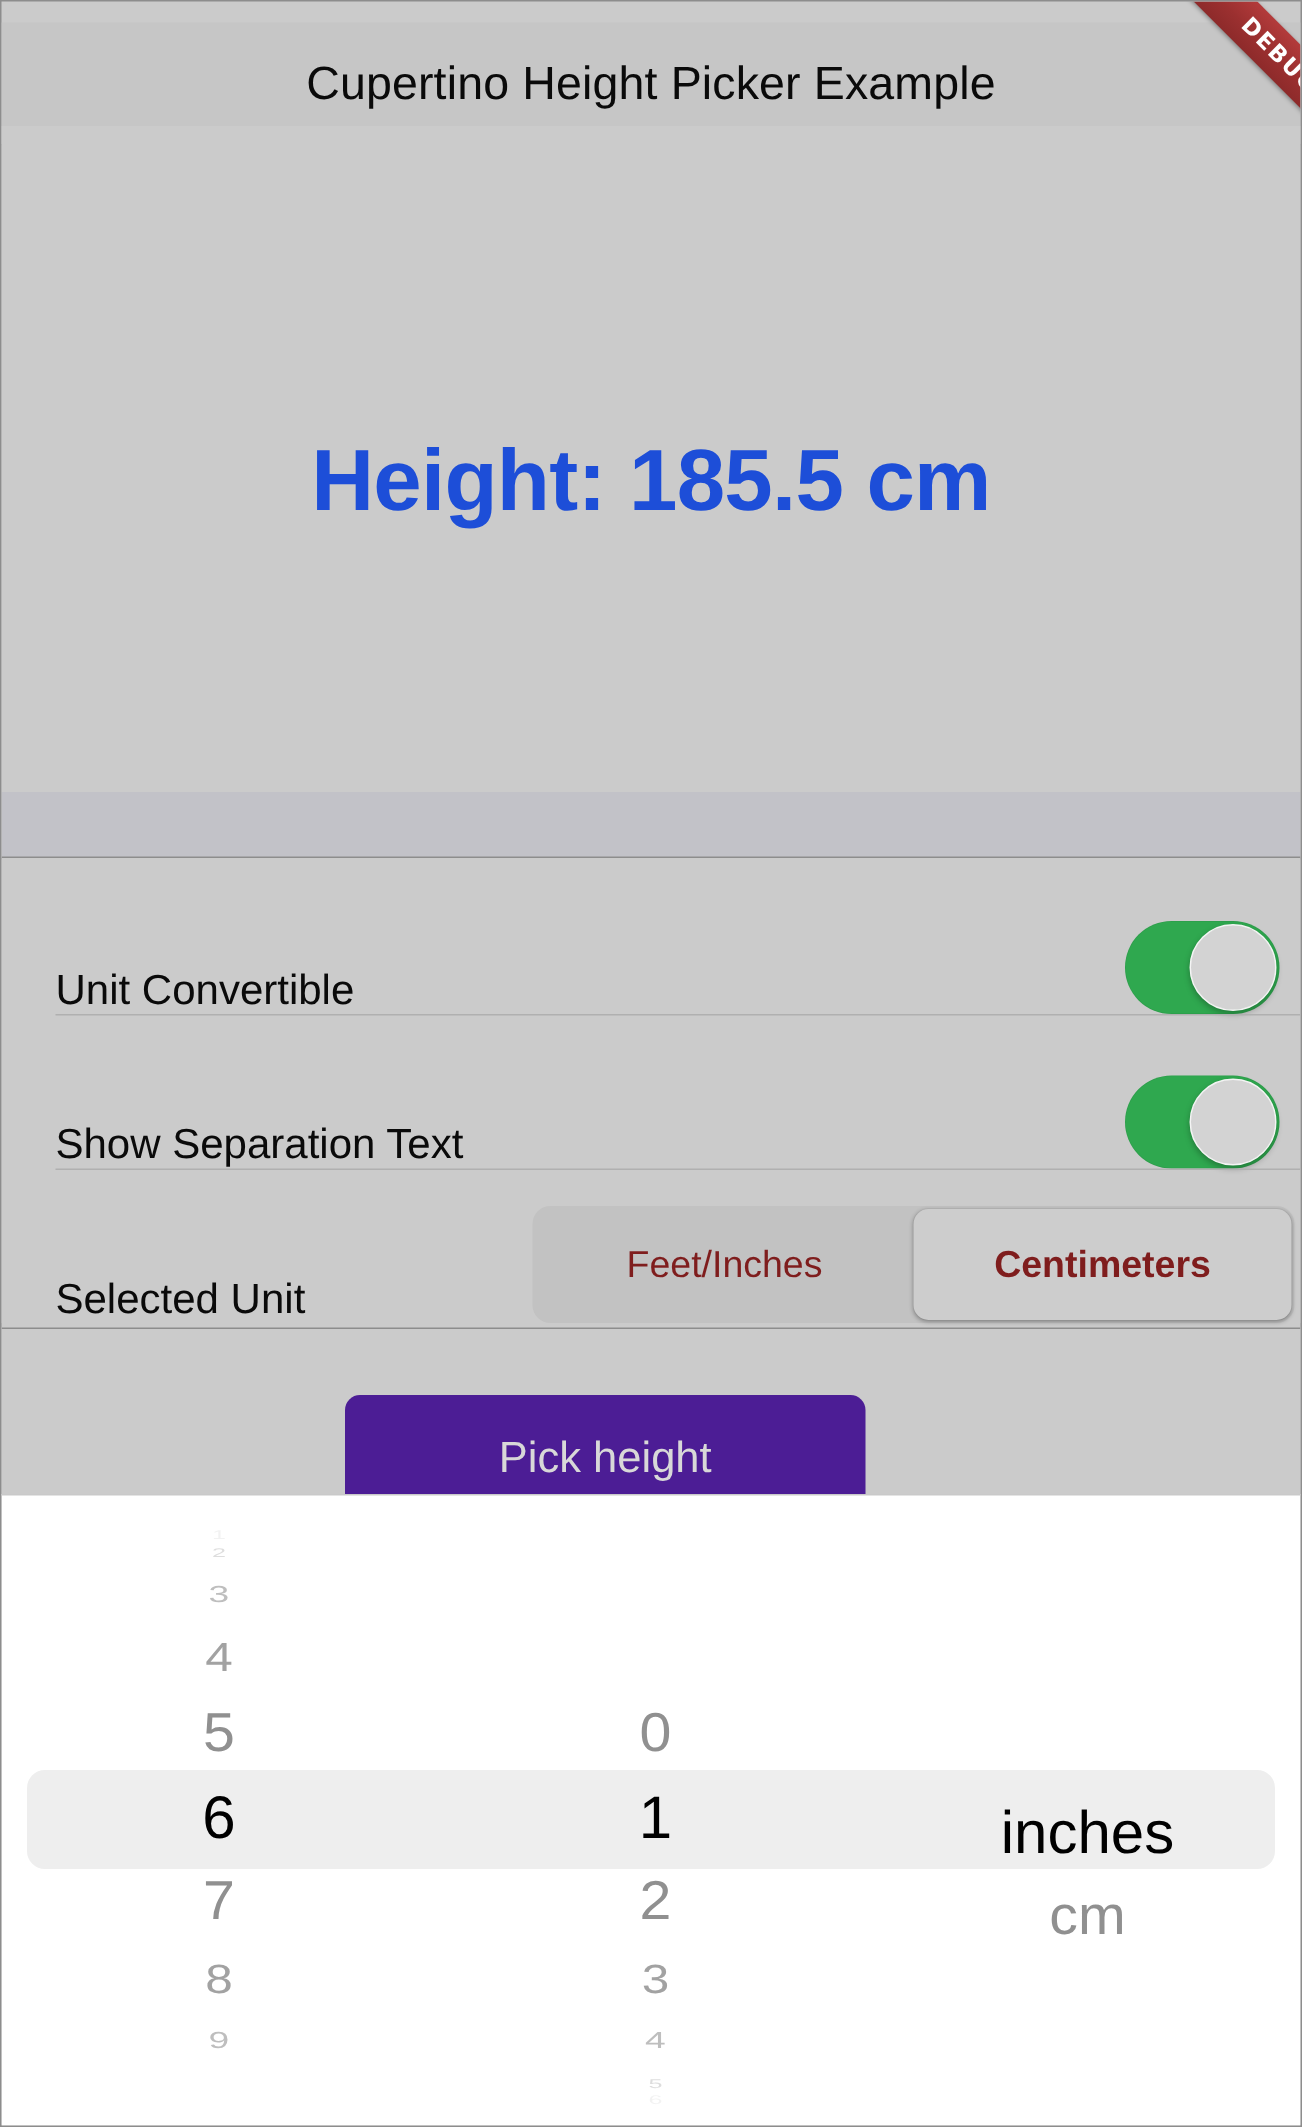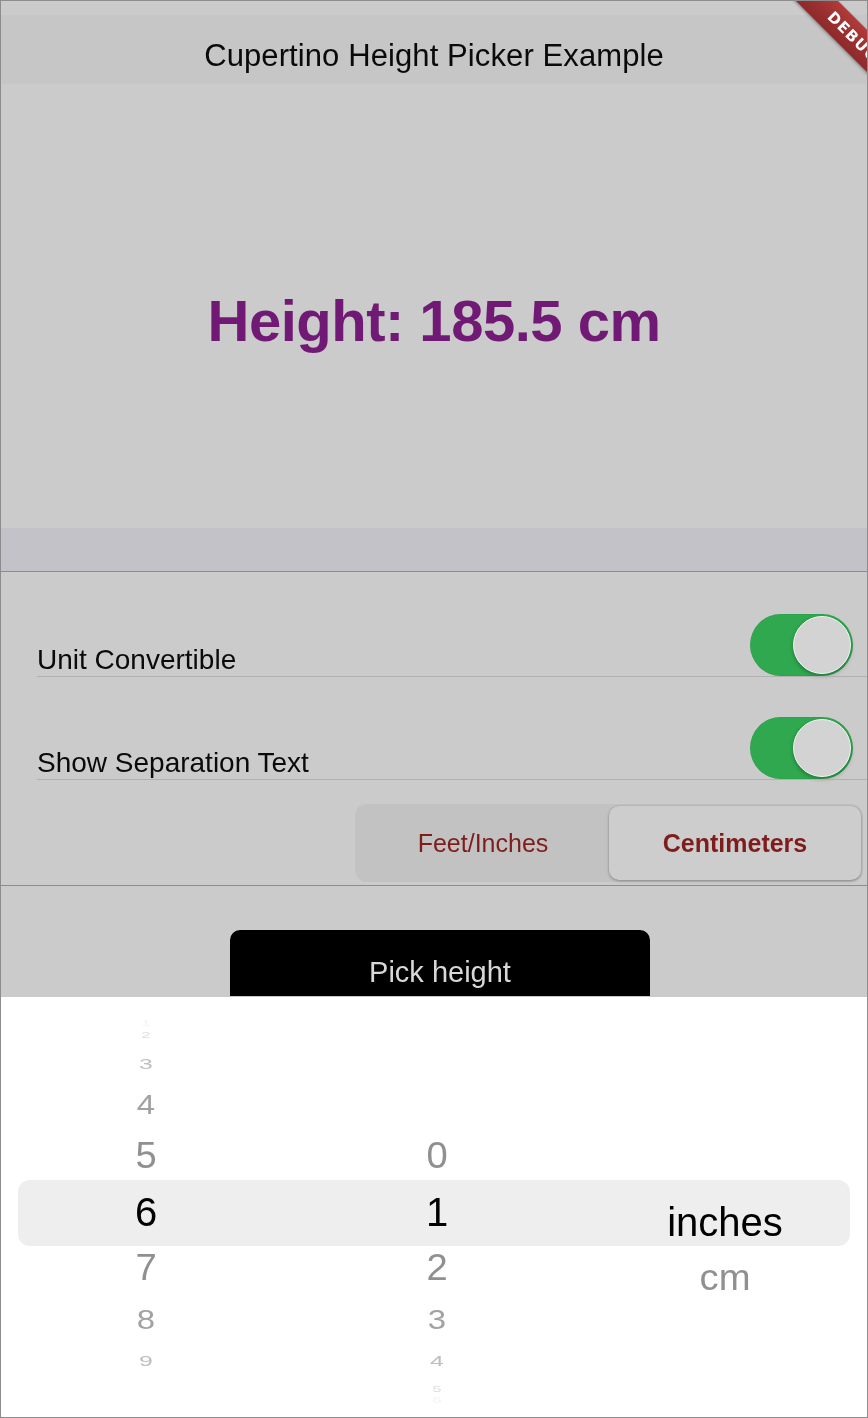--- a/index.html
+++ b/index.html
@@ -80,21 +80,21 @@
     width: 866px;
     height: 444px;
     background: #cbcbcb;
     display: flex;
     align-items: center;
     justify-content: center;
   }
   .height-text {
     font-size: 58px;
     font-weight: bold;
-    color: #701a75;
+    color: #1d4ed8;
     letter-spacing: -0.5px;
     margin-top: 28px;
   }
 
   
   .strip {
     position: absolute;
     left: 0; top: 527px;
     width: 866px;
     height: 44px;
@@ -188,23 +188,23 @@
     left: 0; top: 884px;
     width: 866px;
     height: 112px;
     background: #cbcbcb;
     border-top: 1px solid #8d8d8d;
   }
   .pick-button {
     position: absolute;
     left: 229px;
     top: 44px;
-    width: 420px;
+    width: 347px;
     height: 88px;
-    background: #000000;
+    background: #4c1d95;
     border: none;
     border-radius: 10px 10px 0 0;
     color: #d8d8d8;
     font-size: 29px;
     font-family: "Liberation Sans", sans-serif;
     display: flex;
     align-items: center;
     justify-content: center;
     padding-bottom: 4px;
   }
@@ -290,20 +290,21 @@
     <div class="row">
       <div class="row-label">Show Separation Text</div>
       <div class="row-trailing">
         <div class="switch">
           <div class="knob"></div>
         </div>
       </div>
     </div>
 
     <div class="row">
+      <div class="row-label">Selected Unit</div>
       <div class="row-trailing row-seg">
         <div class="segmented">
           <div class="seg">Feet/Inches</div>
           <div class="seg selected">Centimeters</div>
         </div>
       </div>
     </div>
 
   </div>
 

